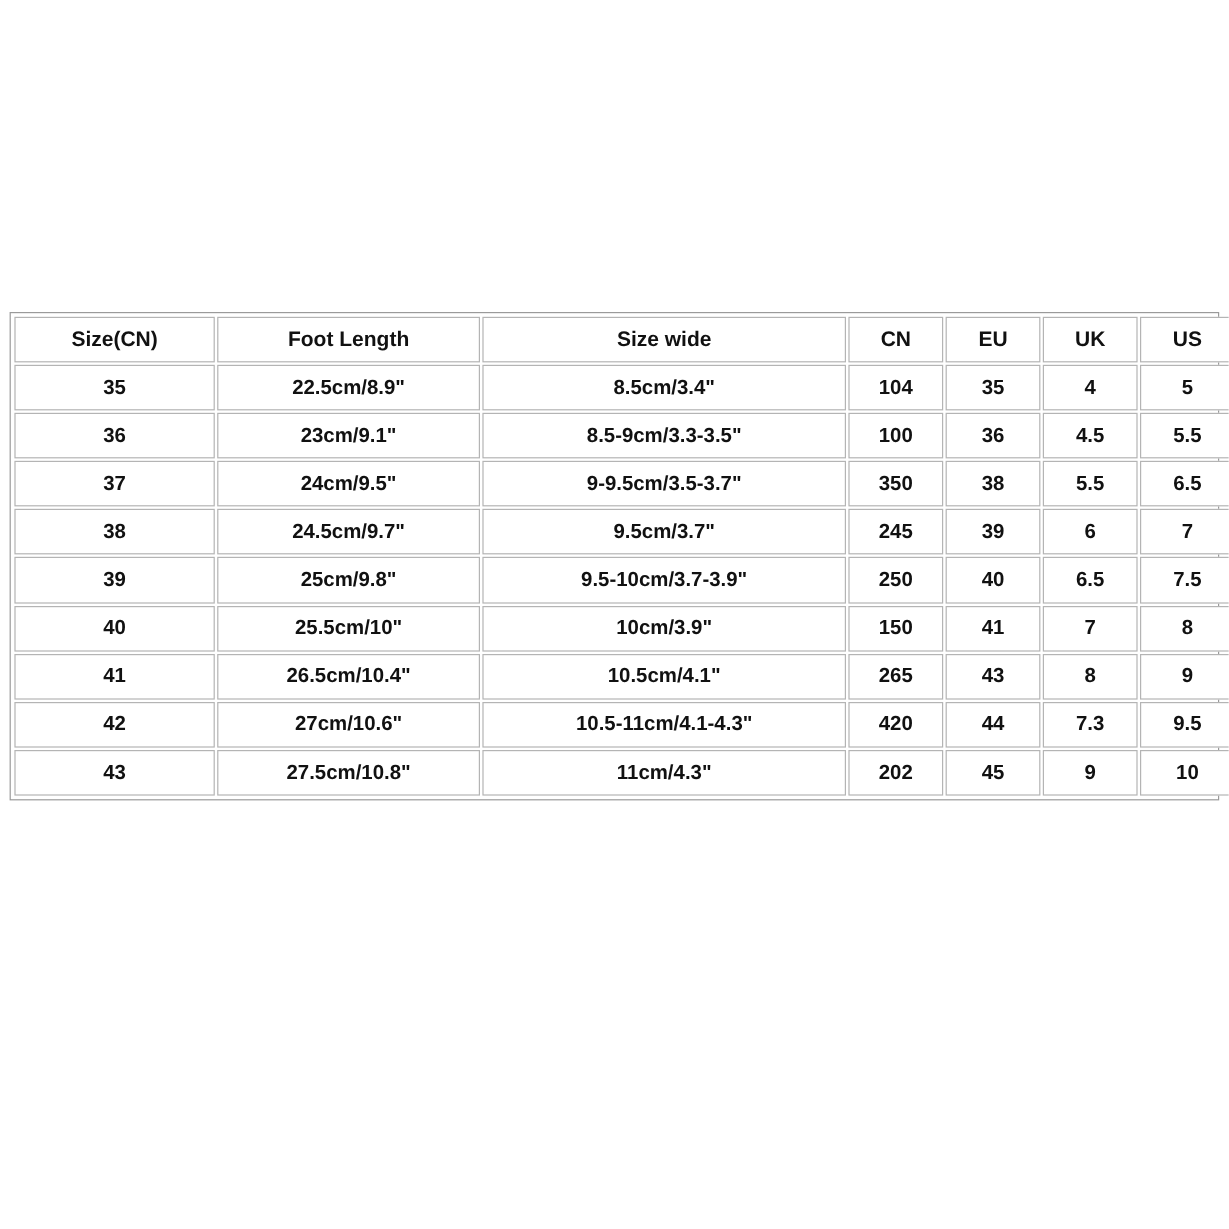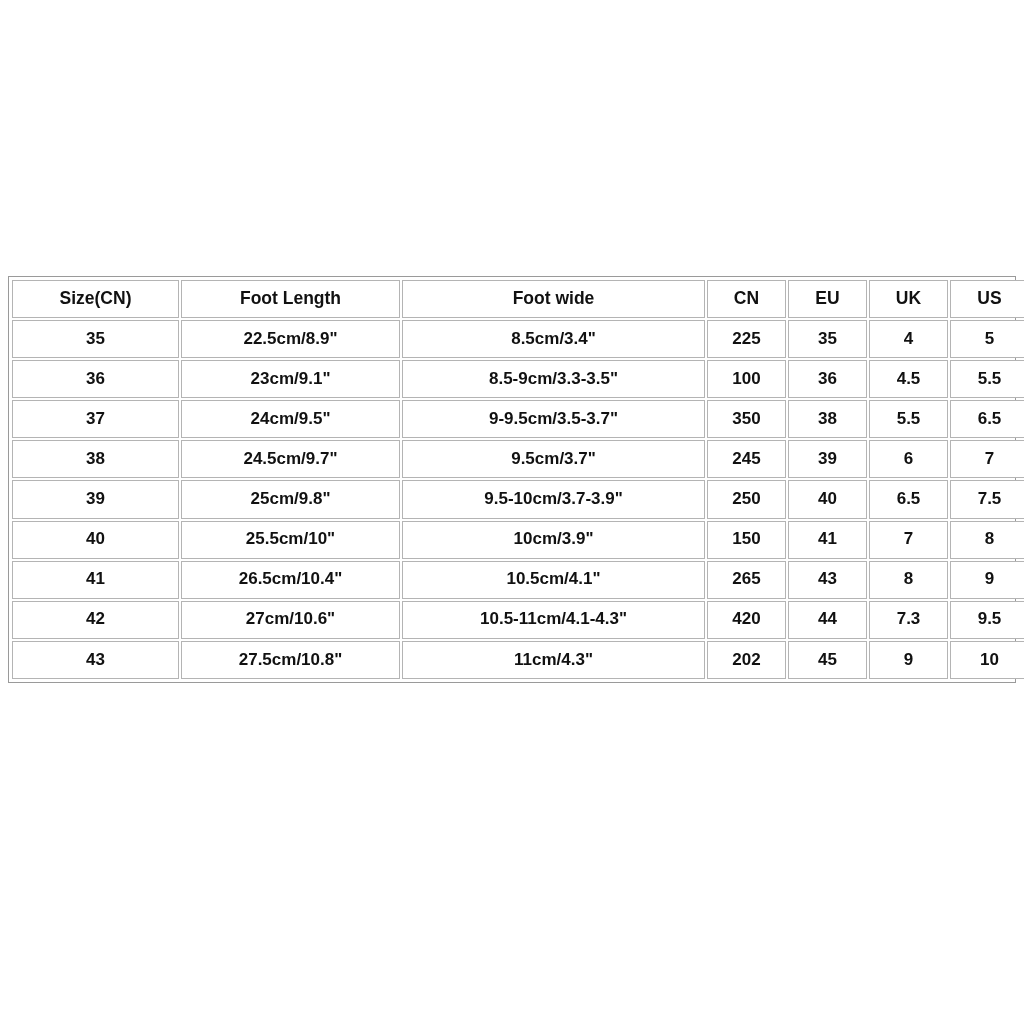--- a/index.html
+++ b/index.html
@@ -19,21 +19,21 @@
     width: 1024px;
     height: 1024px;
     background: #ffffff;
     overflow: hidden;
   }
 
   
   #size-chart {
     position: absolute;
     left: 8px;
-    top: 276px;
+    top: 260px;
     width: 1008px;
     height: 407px;
     box-sizing: border-box;
     border: 1px solid #9a9a9a;
     background: #ffffff;
     padding: 1px;
   }
 
   table.chart-table {
     width: 100%;
@@ -86,33 +86,33 @@
         <col class="c-wide">
         <col class="c-cn">
         <col class="c-eu">
         <col class="c-uk">
         <col class="c-us">
       </colgroup>
       <thead>
         <tr>
           <th>Size(CN)</th>
           <th>Foot Length</th>
-          <th>Foot wide</th>
+          <th>Size wide</th>
           <th>CN</th>
           <th>EU</th>
           <th>UK</th>
           <th>US</th>
         </tr>
       </thead>
       <tbody>
         <tr>
           <td>35</td>
           <td>22.5cm/8.9"</td>
           <td>8.5cm/3.4"</td>
-          <td>225</td>
+          <td>104</td>
           <td>35</td>
           <td>4</td>
           <td>5</td>
         </tr>
         <tr>
           <td>36</td>
           <td>23cm/9.1"</td>
           <td>8.5-9cm/3.3-3.5"</td>
           <td>100</td>
           <td>36</td>

